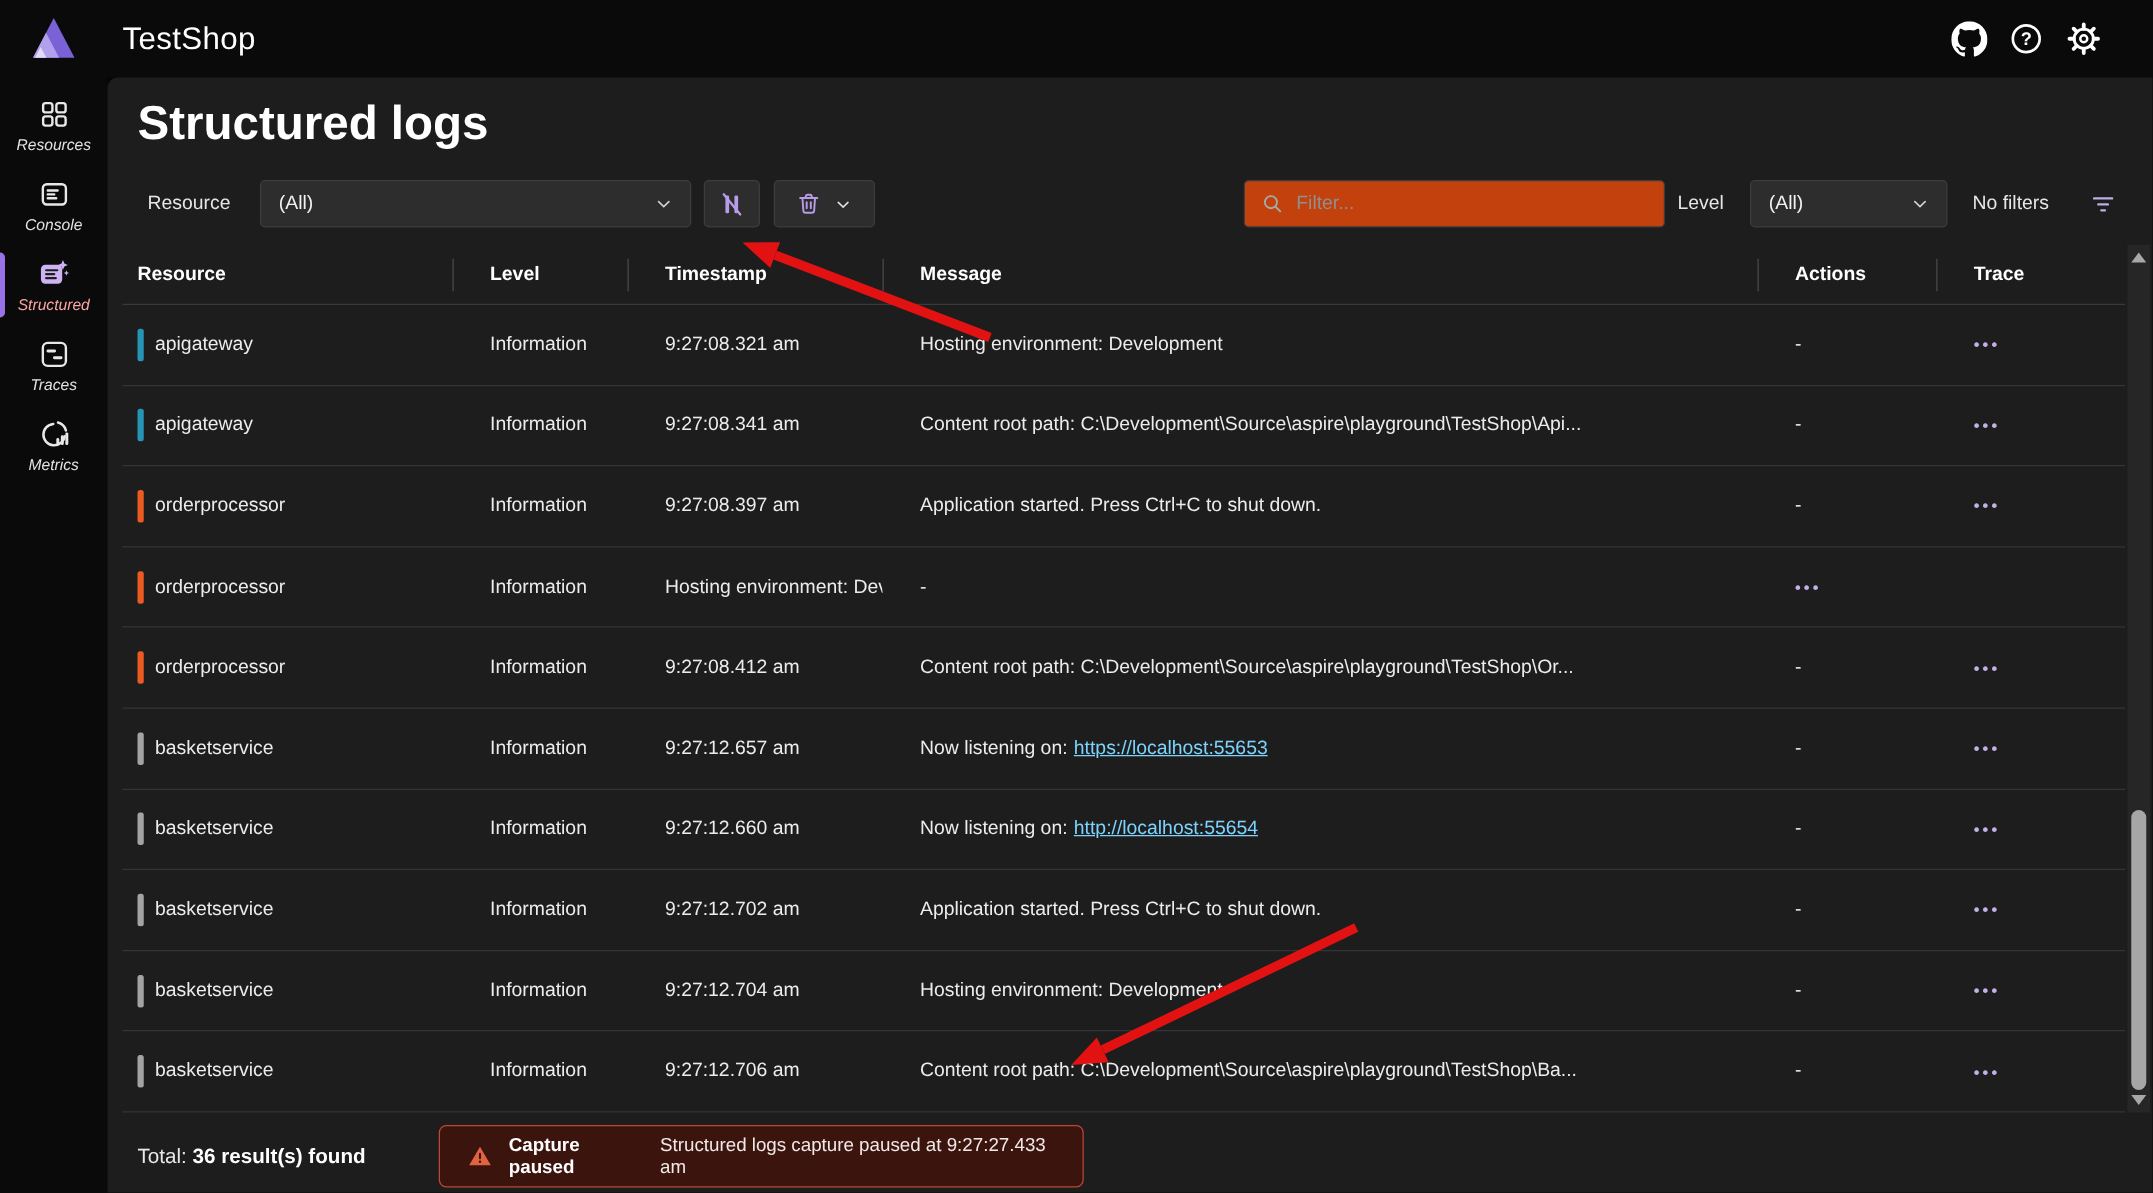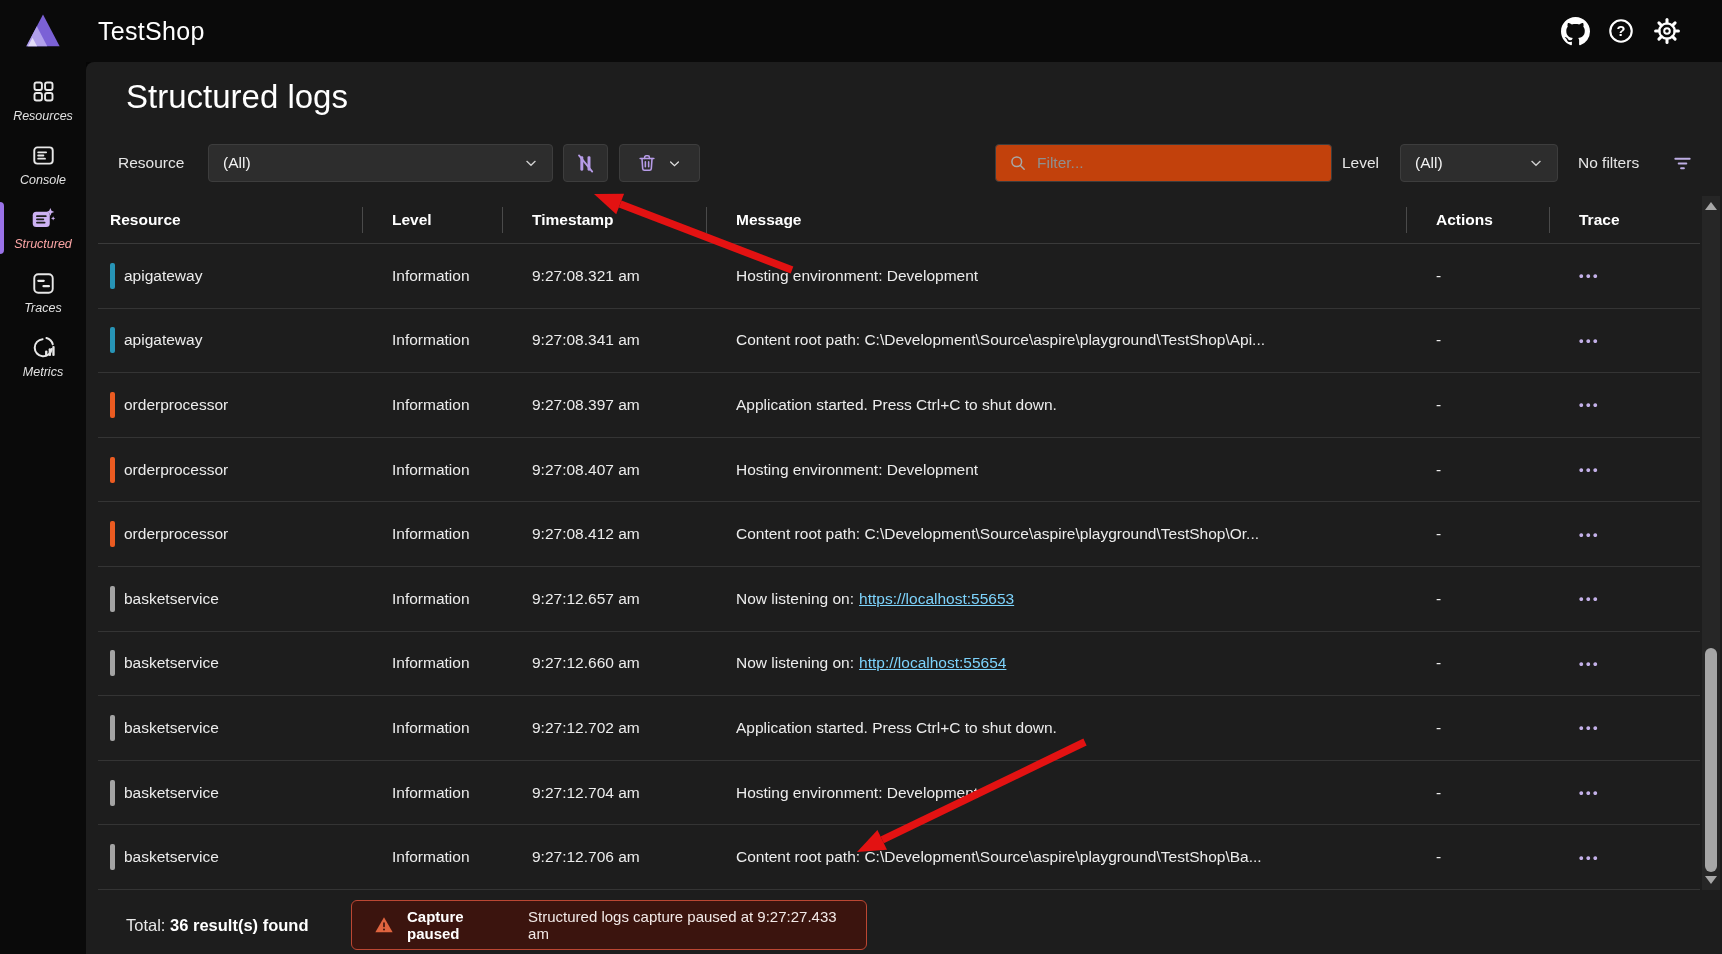--- a/index.html
+++ b/index.html
@@ -19,21 +19,21 @@
   .side-item { position:absolute; left:0; width:86px; height:60px; display:flex; flex-direction:column;
     align-items:center; justify-content:center; gap:4px; cursor:pointer;font-style:italic; }
   .side-item .lbl { font-size:12.5px; color:#e2e2e2; }
   .side-item.active .lbl { color:#fca5a5; }
   .side-item.active::before { content:""; position:absolute; left:0; top:4px; bottom:4px; width:4px;
     background:#9a72e8; border-radius:0 4px 4px 0; }
 
   
   .panel { position:absolute; left:86px; top:62px; width:1636px; height:892px;
     background:#1d1d1d; border-top-left-radius:8px; }
-  .page-title { position:absolute; left:40px; top:16px; font-size:33px; font-weight:400; color:#ffffff; }
+  .page-title { position:absolute; left:24px; top:16px; font-size:38px; font-weight:700; color:#ffffff; }
 
   
   .tb-label { position:absolute; top:82px; height:38px; line-height:38px; font-size:15.5px; color:#e6e6e6; }
   .select { position:absolute; top:82px; height:38px; background:#2d2d2d; border:1px solid #3d3d3d;
     border-radius:4px; display:flex; align-items:center; padding:0 12px 0 14px; cursor:pointer; }
   .select .val { font-size:15.5px; color:#f2f2f2; flex:1; }
   .icon-btn { position:absolute; top:82px; height:38px; background:#2d2d2d; border:1px solid #3d3d3d;
     border-radius:4px; display:flex; align-items:center; justify-content:center; gap:8px; cursor:pointer; }
   .search-box { position:absolute; top:82px; height:38px; background:#c2410c; border:1px solid #3d3d3d;
     border-radius:4px; display:flex; align-items:center; padding:0 12px; gap:9px; }
@@ -54,21 +54,21 @@
   .trow { height:64.6px; border-bottom:1px solid #343434; }
   .cell { display:flex; align-items:center; font-size:15.5px; color:#ececec; padding-left:30px;
     white-space:nowrap; overflow:hidden; }
   .c-resource { padding-left:12px; gap:9px; }
   .res-bar { width:5px; height:26px; border-radius:2px; flex:none; }
   .msg-link { color:#7dd3fc; text-decoration:underline; margin-left:5px; }
   .dots { background:none; border:none; color:#c3b0e8; font-size:13px; letter-spacing:2.5px;
     font-weight:700; cursor:pointer; padding:6px 4px; }
 
   
-  .footer-total { position:absolute; left:24px; top:838px; height:50px; line-height:50px; font-size:16.5px; color:#e8e8e8;margin-left:16px; }
+  .footer-total { position:absolute; left:24px; top:838px; height:50px; line-height:50px; font-size:16.5px; color:#e8e8e8; }
   .footer-total b { color:#ffffff; }
   .banner { position:absolute; left:265px; top:838px; width:516px; height:50px; background:#3b140e;
     border:1px solid #bc4733; border-radius:6px; display:flex; align-items:center; padding:0 20px 0 22px; gap:13px; }
   .banner .b-title { font-size:15px; font-weight:700; color:#ffffff; }
   .banner .b-desc { font-size:15px; color:#f2e9e7; }
 
   
   .scrollbar { position:absolute; left:1702px; top:196px; width:18px; height:694px; background:#262626; }
   .sb-up { position:absolute; left:3px; top:6px; width:0; height:0;
     border-left:6px solid transparent; border-right:6px solid transparent; border-bottom:8px solid #a8a8a8; cursor:pointer; }
@@ -291,21 +291,20 @@
     <div class="cell" style="padding-left:26px">
       <button class="dots">•••</button>
     </div>
   </div>
         <div class="trow grid-cols">
     <div class="cell c-resource">
       <span class="res-bar" style="background: rgb(235, 91, 33);"></span>
       <span>orderprocessor</span>
     </div>
     <div class="cell">Information</div>
-    <div class="cell">9:27:08.407 am</div>
     <div class="cell">
       <span>Hosting environment: Development</span>
     </div>
     <div class="cell">-</div>
     <div class="cell" style="padding-left:26px">
       <button class="dots">•••</button>
     </div>
   </div>
         <div class="trow grid-cols">
     <div class="cell c-resource">

